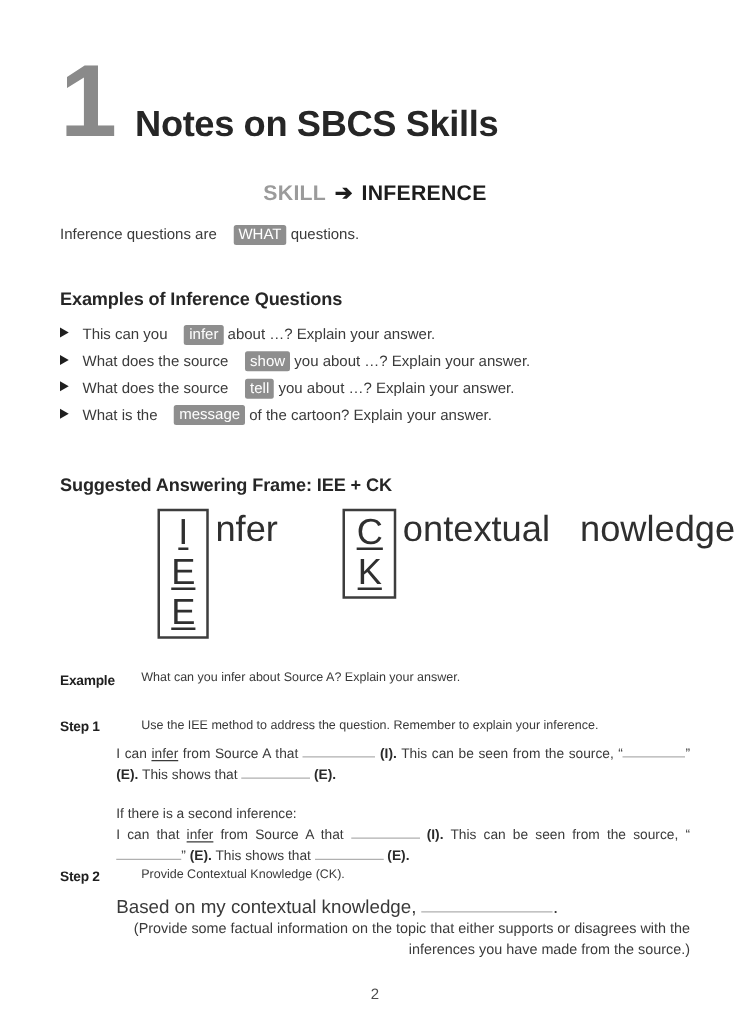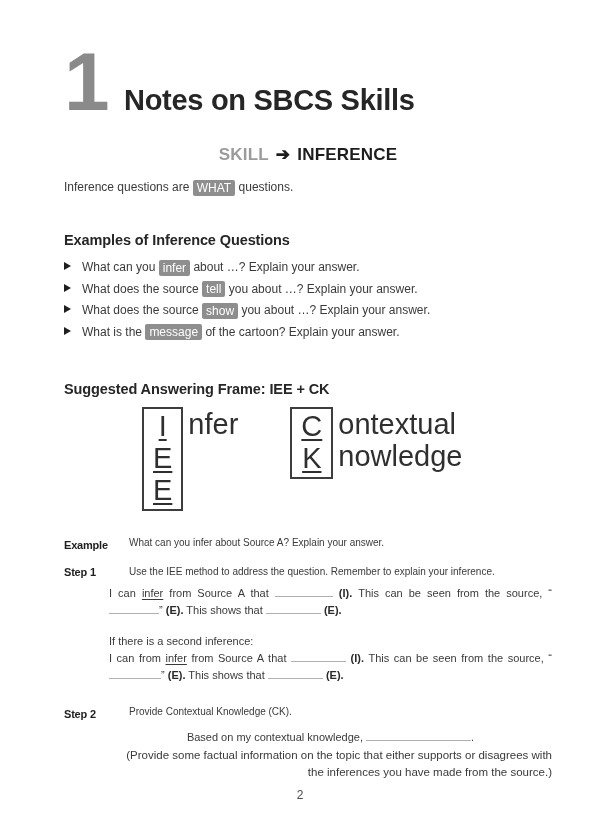--- a/index.html
+++ b/index.html
@@ -2,21 +2,21 @@
 <html><head>
 <meta charset="utf-8">
 <style>
   * { margin:0; padding:0; box-sizing:border-box; }
   html,body { background:#e9e9e9; }
   .page {
     width:600px; height:826px; margin:0 auto; position:relative;
     background:#ffffff; overflow:hidden;
     font-family:"Liberation Sans", sans-serif; color:#3a3a3a;
   }
-  .content { padding:0 48px 0 64px; }
+  .content { padding:0 48px 0 48px; }
 
   
   .chapter-header { margin-top:52px; height:60px; white-space:nowrap; }
   .chapter-num {
     display:inline; font-size:82px; font-weight:bold; color:#8a8a8a;
     line-height:60px; letter-spacing:-2px;
   }
   .chapter-title {
     display:inline; font-size:29px; font-weight:bold; color:#262626;
     line-height:60px; margin-left:12px; letter-spacing:-0.3px;
@@ -34,43 +34,43 @@
 
   
   .bullet-list { list-style:none; margin-top:9px; }
   .bullet-list li { font-size:12px; line-height:21.5px; color:#3a3a3a; }
   .tri {
     display:inline-block; width:0; height:0; vertical-align:1px;
     border-left:7px solid #1f1f1f; border-top:4.5px solid transparent; border-bottom:4.5px solid transparent;
     margin-right:11px;
   }
   .chip {
-    background:#8e8e8e; color:#ffffff; padding:0.5px 4px 1.5px; border-radius:2px;
+    background:#8e8e8e; color:#ffffff; padding:0.5px 4px 1.5px; border-radius:2px;margin-left:10px;
   }
 
   
   .acronym-row { margin-top:10px; margin-left:78px; display:flex; align-items:flex-start; }
   .acronym-group { display:inline-flex; align-items:flex-start; }
   .acronym-group.ck { margin-left:52px; }
   .letter-box {
     border:2px solid #3d3d3d; display:flex; flex-direction:column;
     align-items:center; padding:1px 9px 3px;
   }
   .big-letter {
     font-size:29px; line-height:32px; color:#2f2f2f;
     text-decoration:underline; text-underline-offset:3px; text-decoration-thickness:2px;
   }
-  .word-col { display:flex; flex-direction:column; margin-left:5px; padding-top:1px; }
+  .word-col { display:flex; flex-direction:row; margin-left:5px; padding-top:1px;gap:24px; }
   .big-word { font-size:29px; line-height:32px; color:#2f2f2f; }
 
   
   .step-row { display:flex; align-items:flex-start; }
   .step-row.example { margin-top:26px; }
-  .step-row.s1 { margin-top:14px;align-items:center; }
-  .step-row.s2 { margin-top:22px; }
+  .step-row.s1 { margin-top:24px; }
+  .step-row.s2 { margin-top:0; }
   .step-label { width:65px; flex-shrink:0; font-size:11px; font-weight:bold; color:#1f1f1f; padding-top:1.5px; letter-spacing:-0.2px; }
   .step-text { flex:1; font-size:10px; color:#3a3a3a; }
 
   .step-block { margin-left:45px; }
   .fill { font-size:11px; line-height:17px; color:#3a3a3a; text-align:justify; margin-top:7px; }
   .fill .u { text-decoration:underline; text-underline-offset:2px; }
   .fill .b, .b { font-weight:bold; color:#2a2a2a; }
   .blank {
     display:inline-block; height:10px; border-bottom:1px solid #b0b0b0; vertical-align:baseline;
   }
@@ -101,32 +101,32 @@
     <p class="intro">
       <span>Inference questions are</span>
       <span class="chip">WHAT</span>
       <span>questions.</span>
     </p>
 
     <h3 class="section-heading">Examples of Inference Questions</h3>
 
     <ul class="bullet-list">
       <li>
-        <span class="tri"></span><span>What can you</span>
+        <span class="tri"></span><span>This can you</span>
         <span class="chip">infer</span>
         <span>about …? Explain your answer.</span>
       </li>
       <li>
         <span class="tri"></span><span>What does the source</span>
+        <span class="chip">show</span>
+        <span>you about …? Explain your answer.</span>
+      </li>
+      <li>
+        <span class="tri"></span><span>What does the source</span>
         <span class="chip">tell</span>
-        <span>you about …? Explain your answer.</span>
-      </li>
-      <li>
-        <span class="tri"></span><span>What does the source</span>
-        <span class="chip">show</span>
         <span>you about …? Explain your answer.</span>
       </li>
       <li>
         <span class="tri"></span><span>What is the</span>
         <span class="chip">message</span>
         <span>of the cartoon? Explain your answer.</span>
       </li>
     </ul>
 
     <h3 class="section-heading">Suggested Answering Frame: IEE + CK</h3>
@@ -173,40 +173,40 @@
         <span class="b">(I).</span>
         <span>This can be seen from the source, “</span><span class="blank b50"></span><span>”</span>
         <span class="b">(E).</span>
         <span>This shows that</span>
         <span class="blank b55"></span>
         <span class="b">(E).</span>
       </p>
 
       <p class="p2intro">If there is a second inference:</p>
       <p class="fill note">
-        <span>I can from</span>
+        <span>I can that</span>
         <span class="u">infer</span>
         <span>from Source A that</span>
         <span class="blank b55"></span>
         <span class="b">(I).</span>
         <span>This can be seen from the source, “</span><span class="blank b52"></span><span>”</span>
         <span class="b">(E).</span>
         <span>This shows that</span>
         <span class="blank b55"></span>
         <span class="b">(E).</span>
       </p>
     </div>
 
     <div class="step-row s2">
       <span class="step-label">Step 2</span>
       <span class="step-text">Provide Contextual Knowledge (CK).</span>
     </div>
 
     <div class="step-block">
-      <p class="fill" style="text-align:center; margin-top:9px; font-size:11px;">
+      <p class="fill" style="text-align:left; margin-top:9px; font-size:15px;">
         <span>Based on my contextual knowledge,</span>
         <span class="blank b105"></span><span>.</span>
       </p>
       <p class="fill note" style="margin-top:1px; font-size:11.5px; text-align:right; line-height:17.5px;">(Provide some factual information on the topic that either supports or disagrees with the inferences you have made from the source.)</p>
     </div>
 
   </div>
 
   <div class="page-num">2</div>
 </div>

